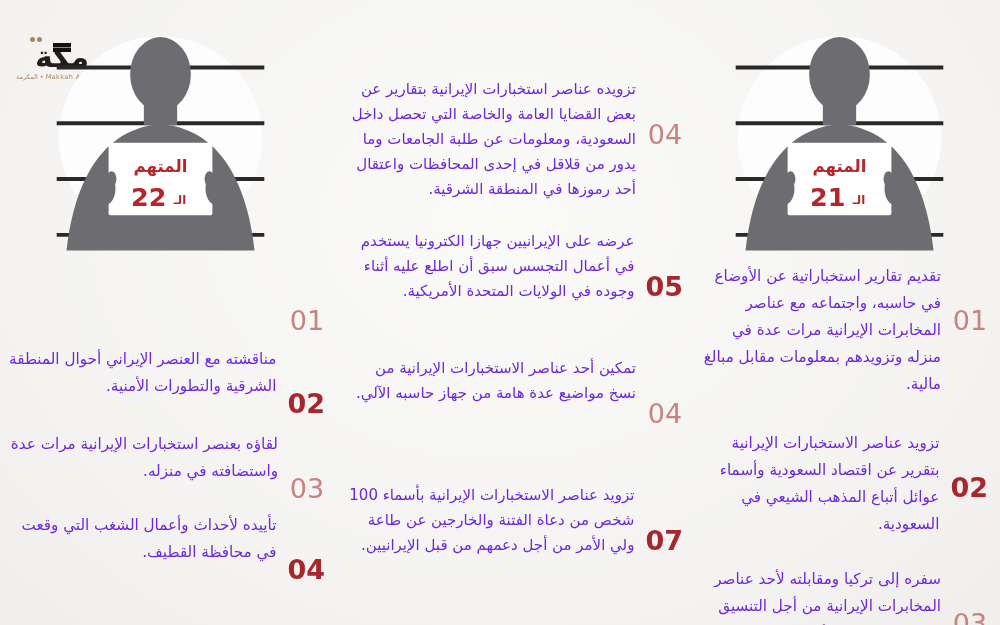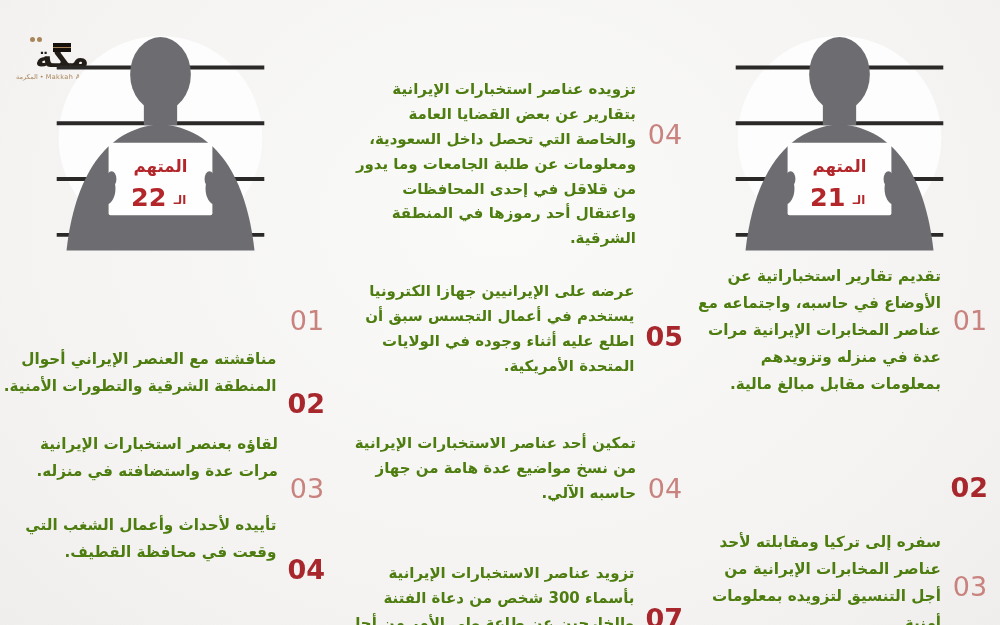--- a/index.html
+++ b/index.html
@@ -21,21 +21,21 @@
   .figure-right{top:18px;left:722px;}
   
   .col{position:absolute;direction:rtl;}
   .col-left  {top:263px;right:675px;width:322px;}
   .col-mid   {top:77px; right:317px;width:336px;}
   .col-right {top:263px;right:12px; width:290px;}
   .item{display:flex;gap:11px;align-items:flex-start;}
   .num{flex:0 0 36px;font-size:27px;line-height:27px;text-align:center;direction:ltr;letter-spacing:0px;margin-top:44px;}
   .num-light{color:#c9837f;font-weight:400;}
   .num-solid{color:#a8272c;font-weight:800;}
-  .txt{font-size:15.2px;line-height:1.78;color:#4d7c0f;text-align:right;font-weight:700;}
+  .txt{font-size:15.2px;line-height:1.78;color:#6d28d9;text-align:right;font-weight:400;}
   .col-mid .txt{font-size:15px;line-height:1.66;}
   .col-mid .item1{margin-bottom:28px;}
   .col-mid .item2{margin-bottom:52px;}
   .col-mid .item3{margin-bottom:56px;}
   .col-left .item1{margin-bottom:12px;}
   .col-left .item2{margin-bottom:14px;}
   .col-left .item3{margin-bottom:10px;}
   .col-right .item1{margin-bottom:32px;}
   .col-right .item2{margin-bottom:28px;}
 </style>
@@ -105,20 +105,21 @@
   </svg>
 </div>
 
 <div class="col col-right">
   <div class="item item1">
     <div class="num num-light">01</div>
     <div class="txt">تقديم تقارير استخباراتية عن الأوضاع في حاسبه، واجتماعه مع عناصر المخابرات الإيرانية مرات عدة في منزله وتزويدهم بمعلومات مقابل مبالغ مالية.</div>
   </div>
   <div class="item item2">
     <div class="num num-solid">02</div>
+    <div class="txt">تزويد عناصر الاستخبارات الإيرانية بتقرير عن اقتصاد السعودية وأسماء عوائل أتباع المذهب الشيعي في السعودية.</div>
   </div>
   <div class="item item3">
     <div class="num num-light">03</div>
     <div class="txt">سفره إلى تركيا ومقابلته لأحد عناصر المخابرات الإيرانية من أجل التنسيق لتزويده بمعلومات أمنية.</div>
   </div>
 </div>
 
 <div class="col col-mid">
   <div class="item item1">
     <div class="num num-light">04</div>
@@ -127,21 +128,21 @@
   <div class="item item2">
     <div class="num num-solid">05</div>
     <div class="txt">عرضه على الإيرانيين جهازا الكترونيا يستخدم في أعمال التجسس سبق أن اطلع عليه أثناء وجوده في الولايات المتحدة الأمريكية.</div>
   </div>
   <div class="item item3">
     <div class="num num-light">04</div>
     <div class="txt">تمكين أحد عناصر الاستخبارات الإيرانية من نسخ مواضيع عدة هامة من جهاز حاسبه الآلي.</div>
   </div>
   <div class="item item4">
     <div class="num num-solid">07</div>
-    <div class="txt">تزويد عناصر الاستخبارات الإيرانية بأسماء 300 شخص من دعاة الفتنة والخارجين عن طاعة ولي الأمر من أجل دعمهم من قبل الإيرانيين.</div>
+    <div class="txt">تزويد عناصر الاستخبارات الإيرانية بأسماء 100 شخص من دعاة الفتنة والخارجين عن طاعة ولي الأمر من أجل دعمهم من قبل الإيرانيين.</div>
   </div>
 </div>
 
 <div class="col col-left">
   <div class="item item1">
     <div class="num num-light">01</div>
   </div>
   <div class="item item2">
     <div class="num num-solid">02</div>
     <div class="txt">مناقشته مع العنصر الإيراني أحوال المنطقة الشرقية والتطورات الأمنية.</div>

